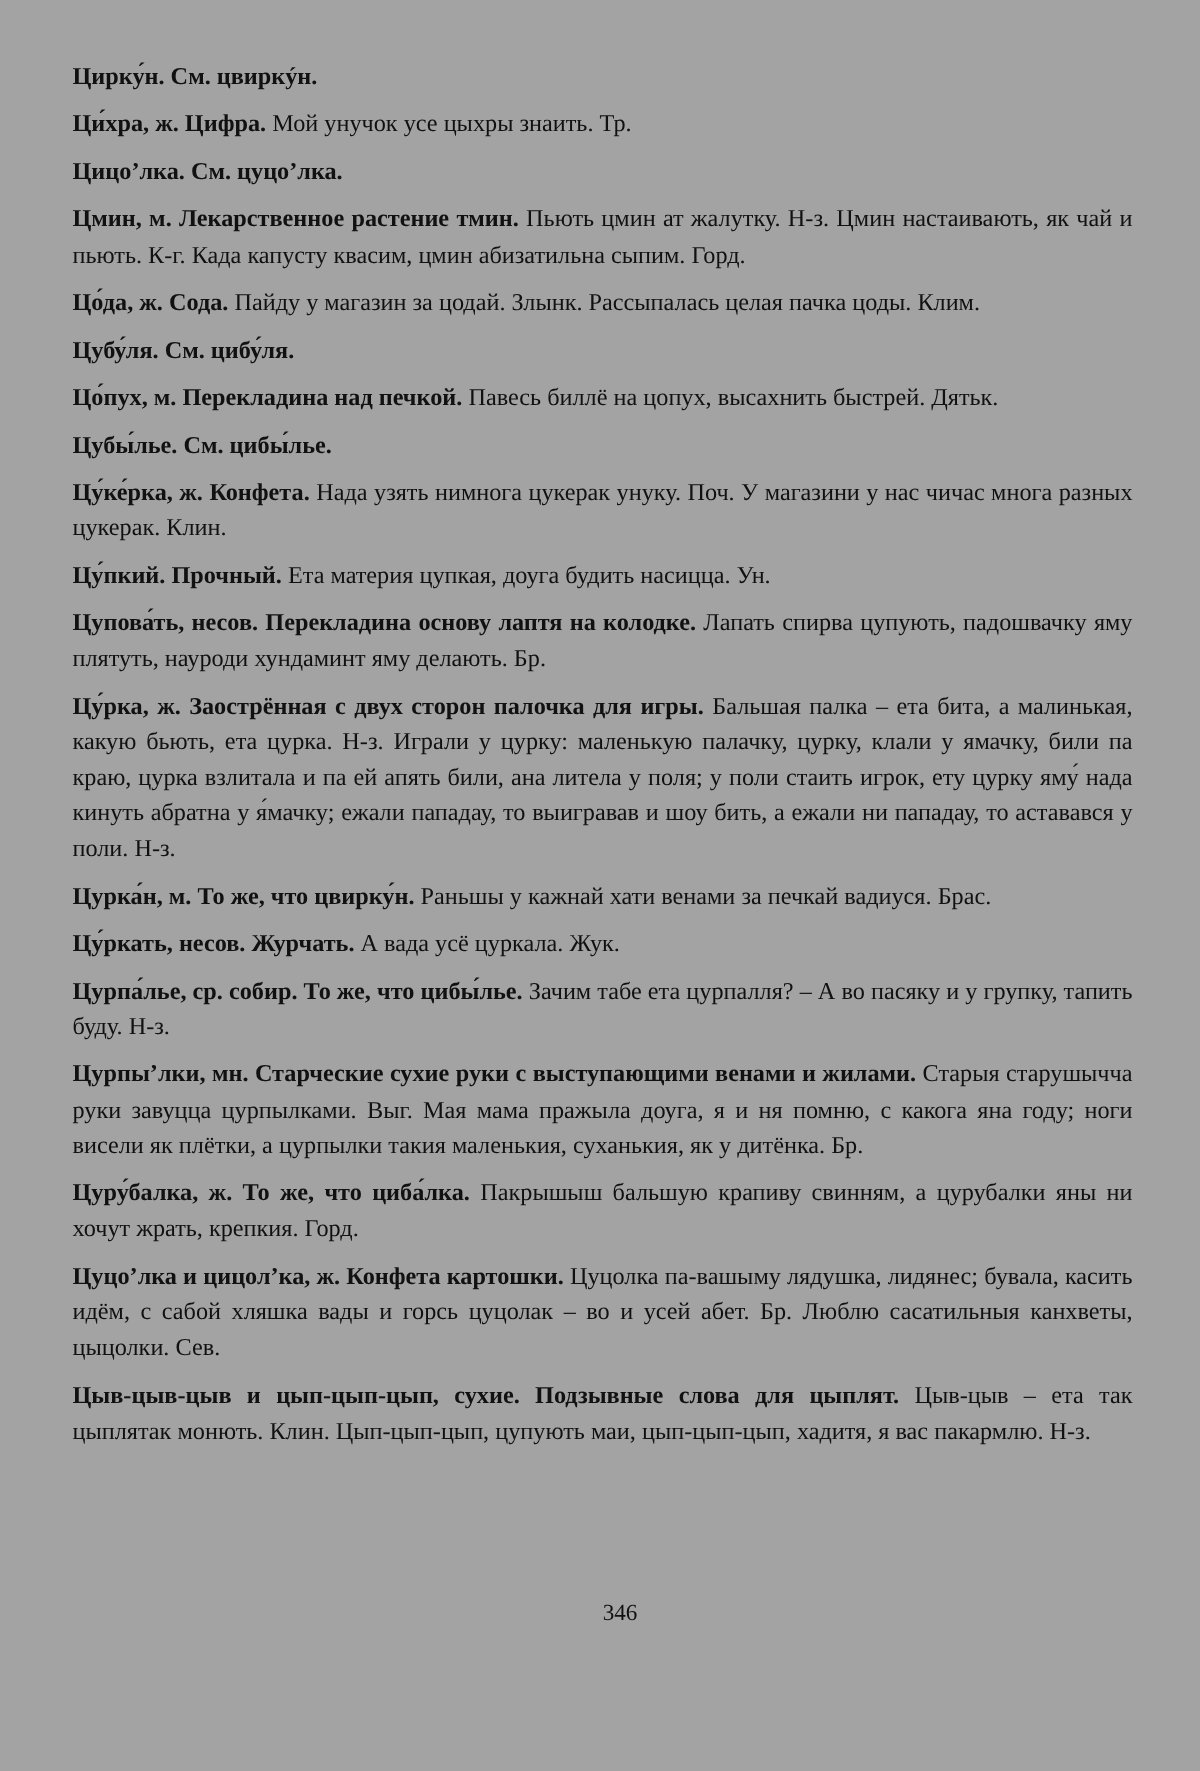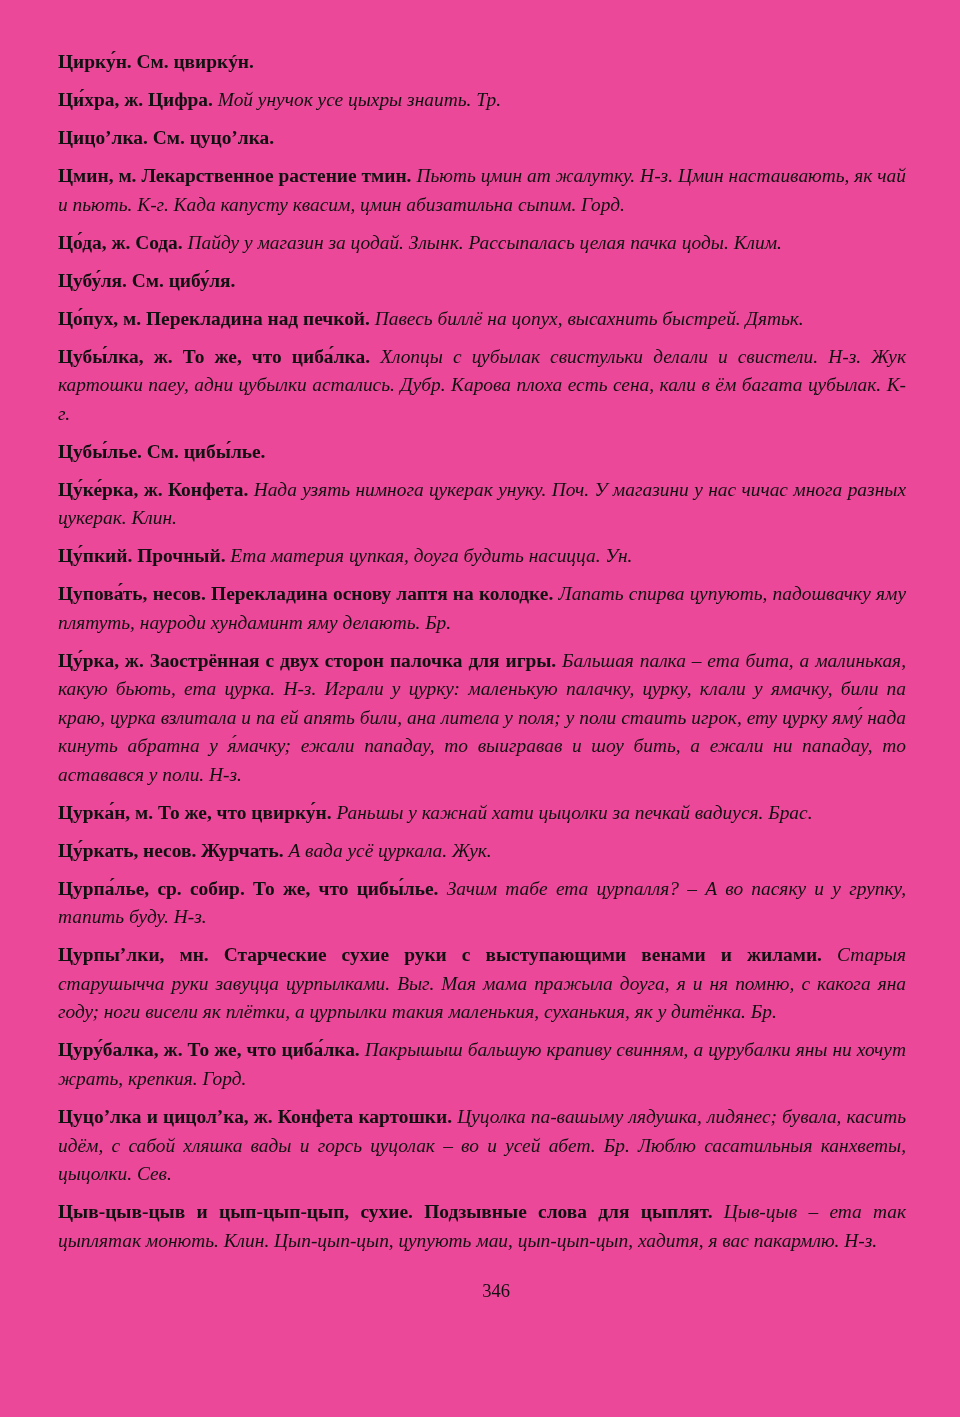--- a/index.html
+++ b/index.html
@@ -4,21 +4,21 @@
 <style>
   html, body {
     margin: 0;
     padding: 0;
     background: #ffffff;
   }
   .page {
     position: relative;
     width: 960px;
     height: 1417px;
-    background: #ec4899;
+    background: #a3a3a3;
     box-sizing: border-box;
     overflow: hidden;
   }
   .page-inner {
     position: absolute;
     left: 58px;
     top: 48px;
     width: 848px;
   }
   .entry {
@@ -30,21 +30,20 @@
     color: #111111;
     margin: 0 0 9.5px 0;
     text-indent: 0;
     hyphens: manual;
   }
   .hw {
     font-weight: bold;
     font-style: normal;
   }
   .ex {
-    font-style: italic;
     font-weight: normal;
   }
   .pagenum {
     position: absolute;
     left: 16px;
     top: 1281px;
     width: 960px;
     text-align: center;
     font-family: "Liberation Serif", "DejaVu Serif", serif;
     font-size: 18.5px;
@@ -85,24 +84,20 @@
     <p class="entry">
       <span class="hw">Цубу́ля. См. цибу́ля.</span>
       <span class="ex"></span>
     </p>
 
     <p class="entry">
       <span class="hw">Цо́пух, м. Перекладина над печкой.</span>
       <span class="ex">Павесь биллё на цопух, высахнить быстрей. Дятьк.</span>
     </p>
 
-    <p class="entry">
-      <span class="hw">Цубы́лка, ж. То же, что циба́лка.</span>
-      <span class="ex">Хлопцы с цубылак свистульки делали и свистели. Н-з. Жук картошки паеу, адни цубылки астались. Дубр. Карова плоха есть сена, кали в ём багата цубылак. К-г.</span>
-    </p>
 
     <p class="entry">
       <span class="hw">Цубы́лье. См. цибы́лье.</span>
       <span class="ex"></span>
     </p>
 
     <p class="entry">
       <span class="hw">Цу́ке́рка, ж. Конфета.</span>
       <span class="ex">Нада узять нимнога цукерак унуку. Поч. У магазини у нас чичас многа разных цукерак. Клин.</span>
     </p>
@@ -117,21 +112,21 @@
       <span class="ex">Лапать спирва цупують, падошвачку яму плятуть, науроди хундаминт яму делають. Бр.</span>
     </p>
 
     <p class="entry">
       <span class="hw">Цу́рка, ж. Заострённая с двух сторон палочка для игры.</span>
       <span class="ex">Бальшая палка – ета бита, а малинькая, какую бьють, ета цурка. Н-з. Играли у цурку: маленькую палачку, цурку, клали у ямачку, били па краю, цурка взлитала и па ей апять били, ана лителa у поля; у поли стаить игрок, ету цурку яму́ нада кинуть абратна у я́мачку; ежали пападау, то выигравав и шоу бить, а ежали ни пападау, то аставався у поли. Н-з.</span>
     </p>
 
     <p class="entry">
       <span class="hw">Цурка́н, м. То же, что цвирку́н.</span>
-      <span class="ex">Раньшы у кажнай хати цыцолки за печкай вадиуся. Брас.</span>
+      <span class="ex">Раньшы у кажнай хати венами за печкай вадиуся. Брас.</span>
     </p>
 
     <p class="entry">
       <span class="hw">Цу́ркать, несов. Журчать.</span>
       <span class="ex">А вада усё цуркала. Жук.</span>
     </p>
 
     <p class="entry">
       <span class="hw">Цурпа́лье, ср. собир.  То же, что цибы́лье.</span>
       <span class="ex">Зачим табе ета цурпалля? – А во пасяку и у групку, тапить буду. Н-з.</span>

